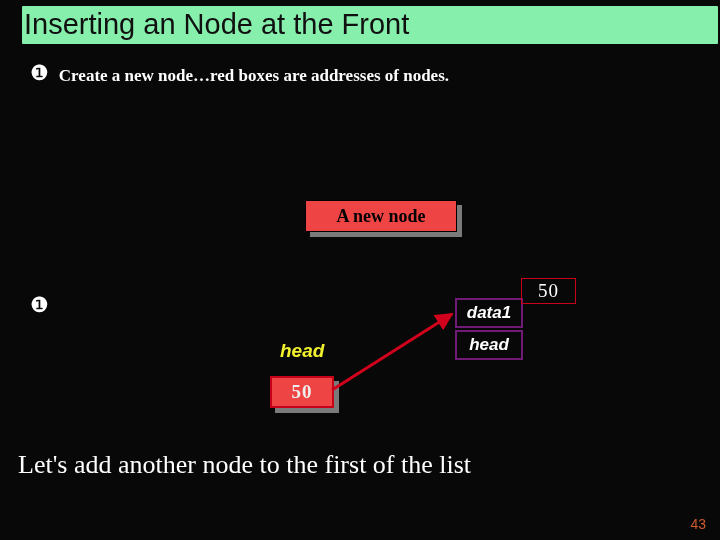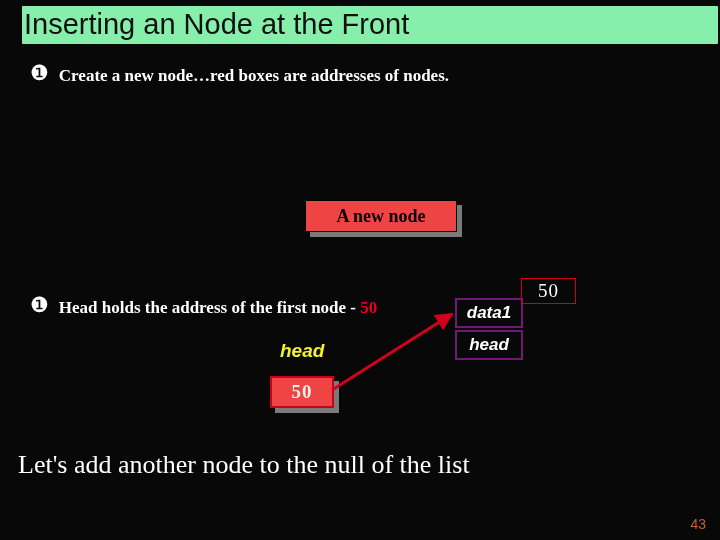--- a/index.html
+++ b/index.html
@@ -179,23 +179,20 @@
   <span class="bullet-icon">❶</span>
   <span class="bullet-text">Create a new node…red boxes are addresses of nodes.</span>
 </div>
 
 <div class="newnode-box shadow-box">
   <span class="newnode-text">A new node</span>
 </div>
 
 <div class="bullet2">
   <span class="bullet-icon">❶</span>
-  <span class="bullet-text">
-    <span>Head holds the address of the first node  - </span><span class="red50">50</span>
-  </span>
 </div>
 
 <div class="head-label">head</div>
 
 <div class="head-box shadow-box">
   <span>50</span>
 </div>
 
 <div class="node1">
   <div class="addr-badge">50</div>
@@ -205,15 +202,15 @@
 
 <svg class="arrow-svg" viewBox="0 0 140 90">
   <defs>
     <marker id="ah" viewBox="0 0 10 10" refX="9" refY="5" markerWidth="6" markerHeight="6" orient="auto-start-reverse">
       <path d="M 0 0 L 10 5 L 0 10 z" fill="#d1001c"></path>
     </marker>
   </defs>
   <line x1="2" y1="82" x2="122" y2="6" stroke="#d1001c" stroke-width="3" marker-end="url(#ah)"></line>
 </svg>
 
-<div class="footer-line">Let's add another node to the null of the list</div>
+<div class="footer-line">Let's add another node to the first of the list</div>
 
 <div class="page-num">43</div>
 
 </body></html>

